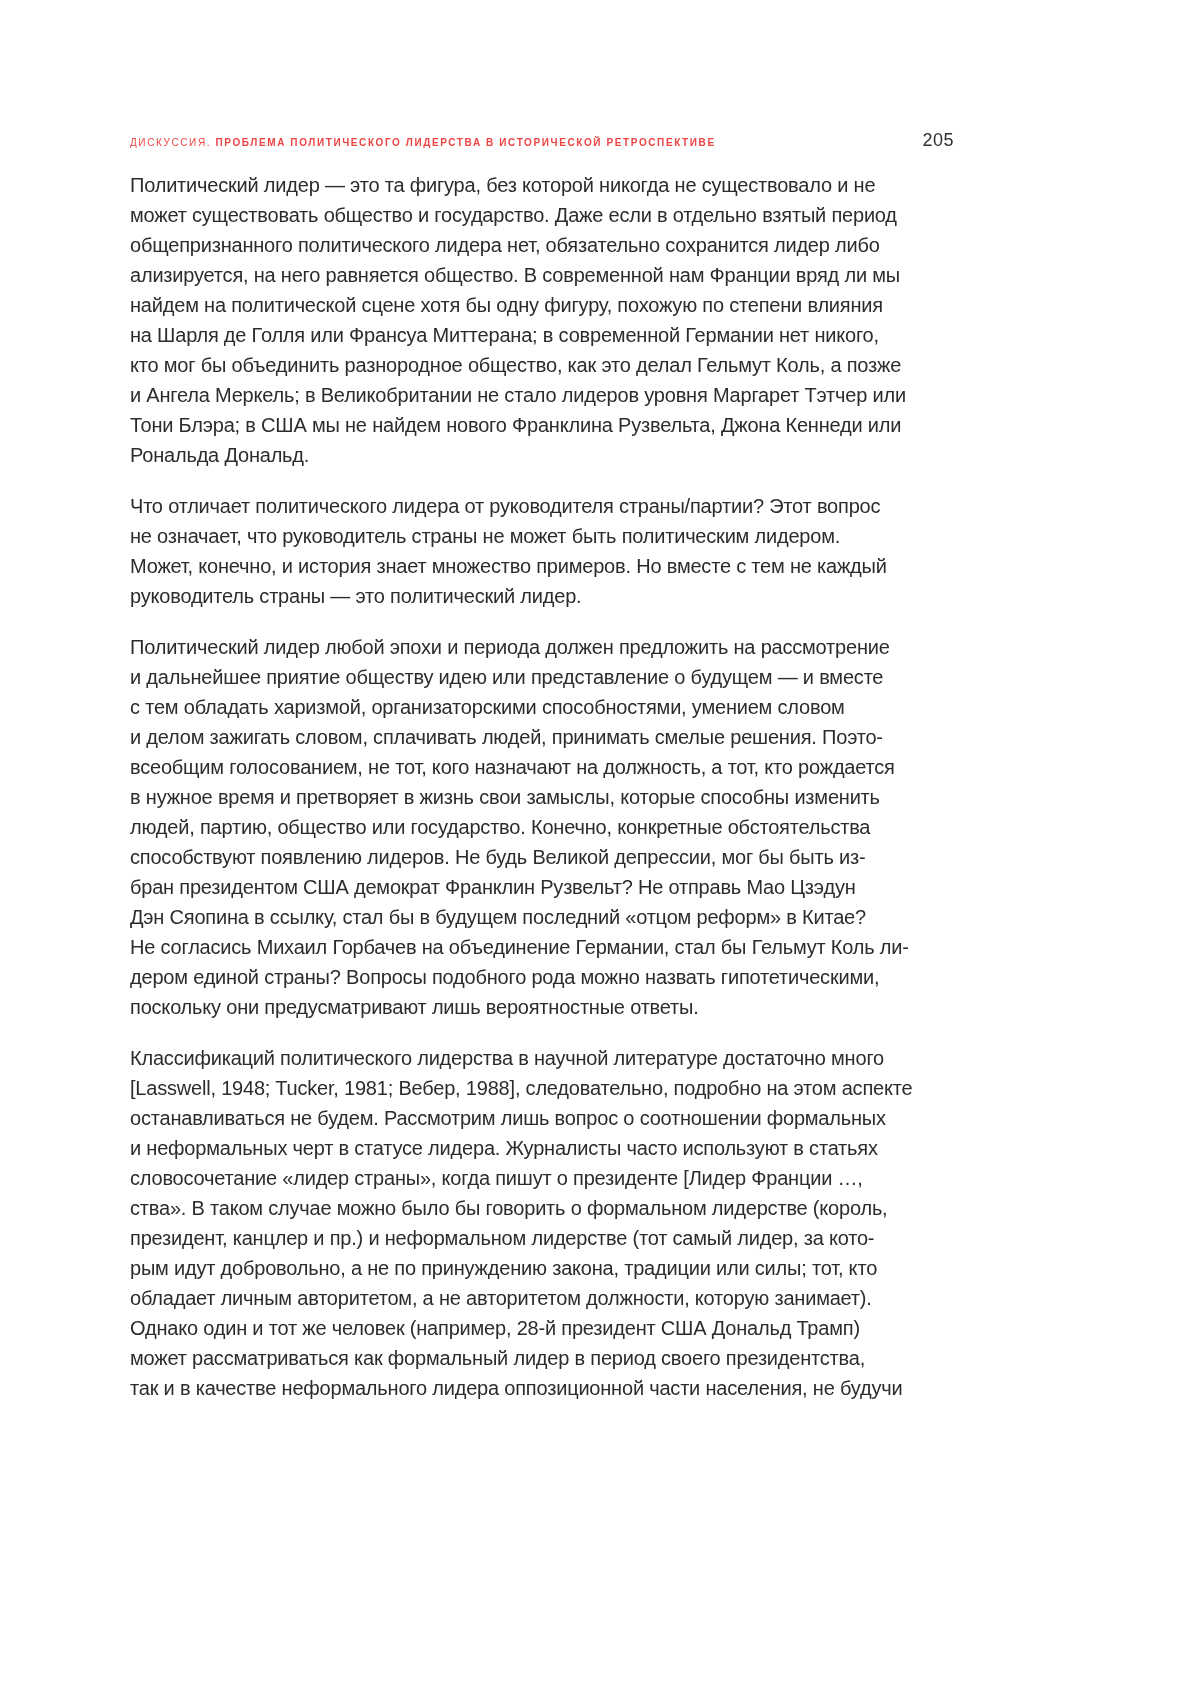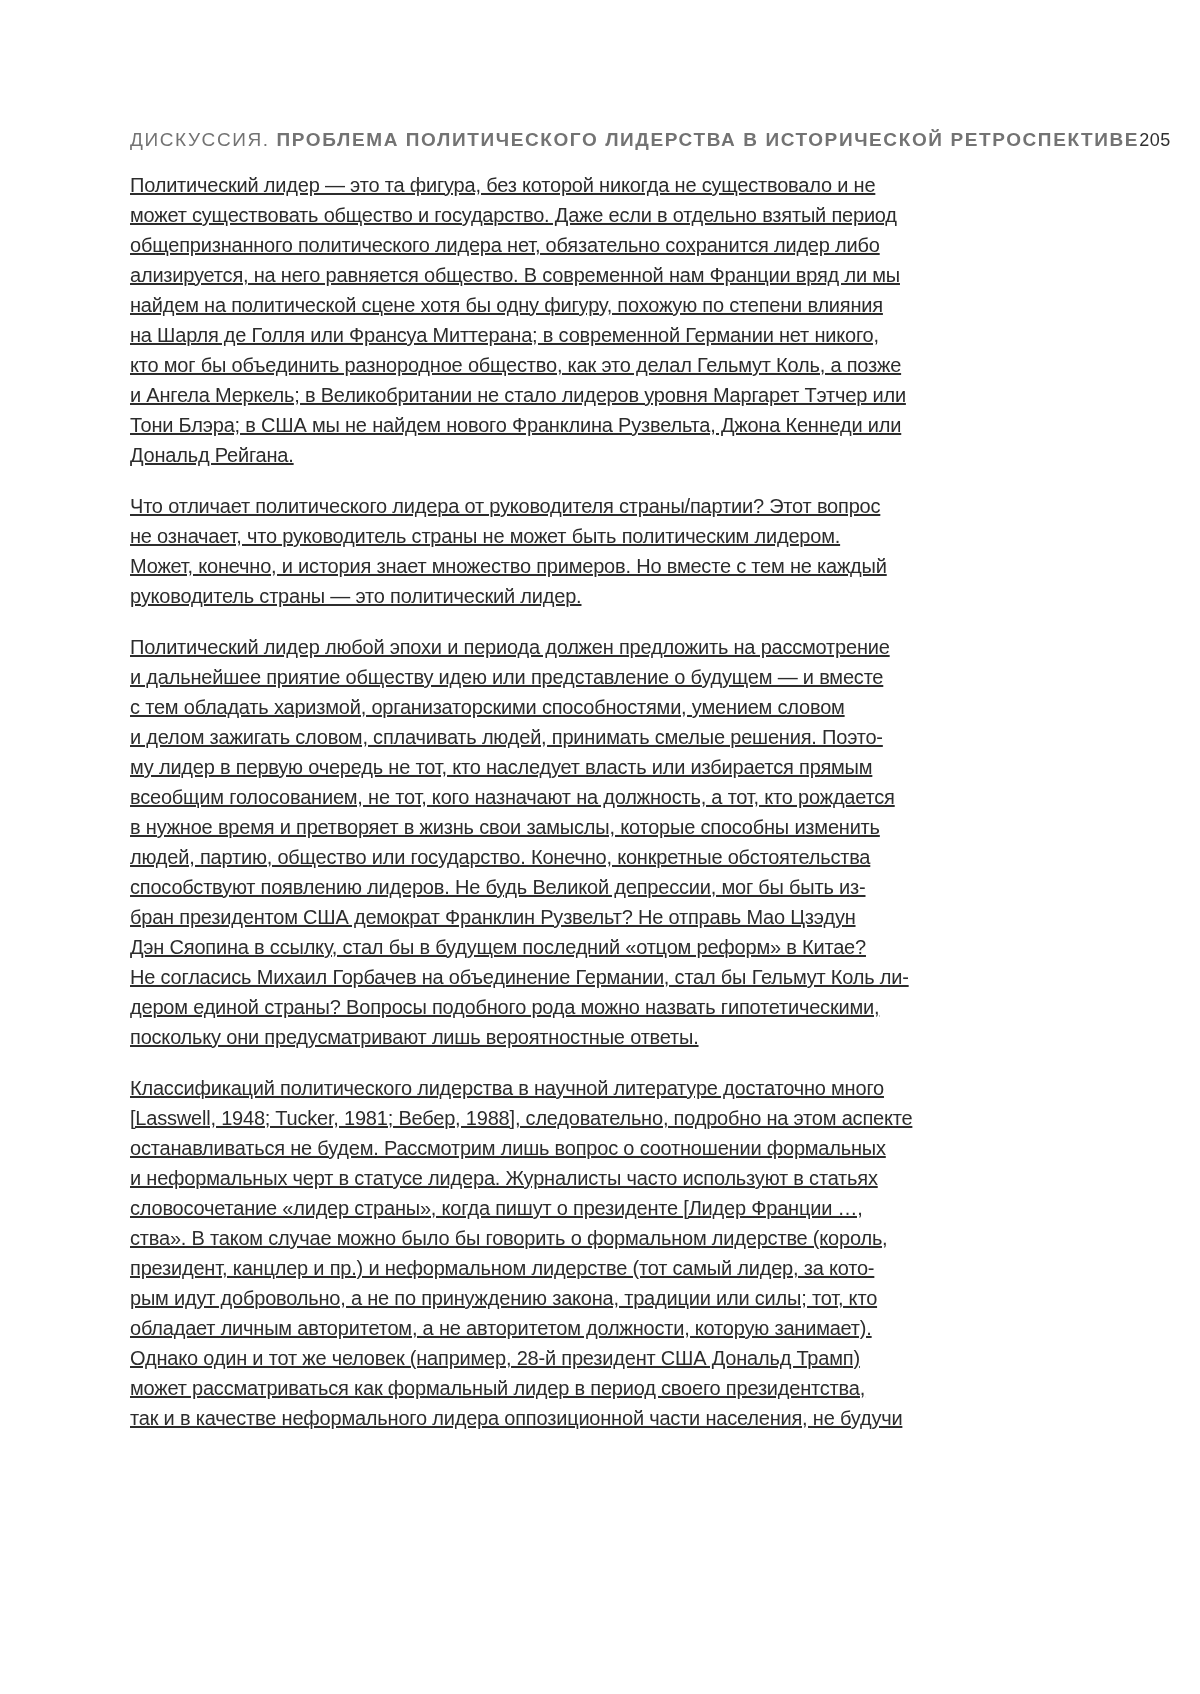--- a/index.html
+++ b/index.html
@@ -18,23 +18,23 @@
   .running-header {
     position: absolute;
     left: 130px;
     top: 90px;
     width: 824px;
     display: flex;
     justify-content: space-between;
     align-items: baseline;
   }
   .running-title {
-    font-size: 19px;
+    font-size: 10px;
     letter-spacing: 1.6px;
-    color: #737373;
+    color: #ef4444;
     white-space: nowrap;
   }
   .running-title .section-label {
     font-weight: 400;
   }
   .running-title .title-bold {
     font-weight: 700;
   }
   .page-number {
     font-size: 18px;
@@ -51,21 +51,20 @@
     font-size: 20px;
     line-height: 30px;
     letter-spacing: -0.2px;
     color: #2c2c2c;
   }
   .paragraph {
     margin: 0 0 21px 0;
   }
   .line {
     white-space: nowrap;
-    text-decoration: underline;
   }
 </style>
 </head>
 <body>
 
 <div class="page">
 
   <div class="running-header">
     <div class="running-title">
       <span class="section-label">ДИСКУССИЯ.</span>
@@ -79,34 +78,33 @@
       <div class="paragraph">
         <div class="line">Политический лидер — это та фигура, без которой никогда не существовало и не</div>
         <div class="line">может существовать общество и государство. Даже если в отдельно взятый период</div>
         <div class="line">общепризнанного политического лидера нет, обязательно сохранится лидер либо</div>
         <div class="line">ализируется, на него равняется общество. В современной нам Франции вряд ли мы</div>
         <div class="line">найдем на политической сцене хотя бы одну фигуру, похожую по степени влияния</div>
         <div class="line">на Шарля де Голля или Франсуа Миттерана; в современной Германии нет никого,</div>
         <div class="line">кто мог бы объединить разнородное общество, как это делал Гельмут Коль, а позже</div>
         <div class="line">и Ангела Меркель; в Великобритании не стало лидеров уровня Маргарет Тэтчер или</div>
         <div class="line">Тони Блэра; в США мы не найдем нового Франклина Рузвельта, Джона Кеннеди или</div>
-        <div class="line">Дональд Рейгана.</div>
+        <div class="line">Рональда Дональд.</div>
       </div>
       <div class="paragraph">
         <div class="line">Что отличает политического лидера от руководителя страны/партии? Этот вопрос</div>
         <div class="line">не означает, что руководитель страны не может быть политическим лидером.</div>
         <div class="line">Может, конечно, и история знает множество примеров. Но вместе с тем не каждый</div>
         <div class="line">руководитель страны — это политический лидер.</div>
       </div>
       <div class="paragraph">
         <div class="line">Политический лидер любой эпохи и периода должен предложить на рассмотрение</div>
         <div class="line">и дальнейшее приятие обществу идею или представление о будущем — и вместе</div>
         <div class="line">с тем обладать харизмой, организаторскими способностями, умением словом</div>
         <div class="line">и делом зажигать словом, сплачивать людей, принимать смелые решения. Поэто-</div>
-        <div class="line">му лидер в первую очередь не тот, кто наследует власть или избирается прямым</div>
         <div class="line">всеобщим голосованием, не тот, кого назначают на должность, а тот, кто рождается</div>
         <div class="line">в нужное время и претворяет в жизнь свои замыслы, которые способны изменить</div>
         <div class="line">людей, партию, общество или государство. Конечно, конкретные обстоятельства</div>
         <div class="line">способствуют появлению лидеров. Не будь Великой депрессии, мог бы быть из-</div>
         <div class="line">бран президентом США демократ Франклин Рузвельт? Не отправь Мао Цзэдун</div>
         <div class="line">Дэн Сяопина в ссылку, стал бы в будущем последний «отцом реформ» в Китае?</div>
         <div class="line">Не согласись Михаил Горбачев на объединение Германии, стал бы Гельмут Коль ли-</div>
         <div class="line">дером единой страны? Вопросы подобного рода можно назвать гипотетическими,</div>
         <div class="line">поскольку они предусматривают лишь вероятностные ответы.</div>
       </div>

